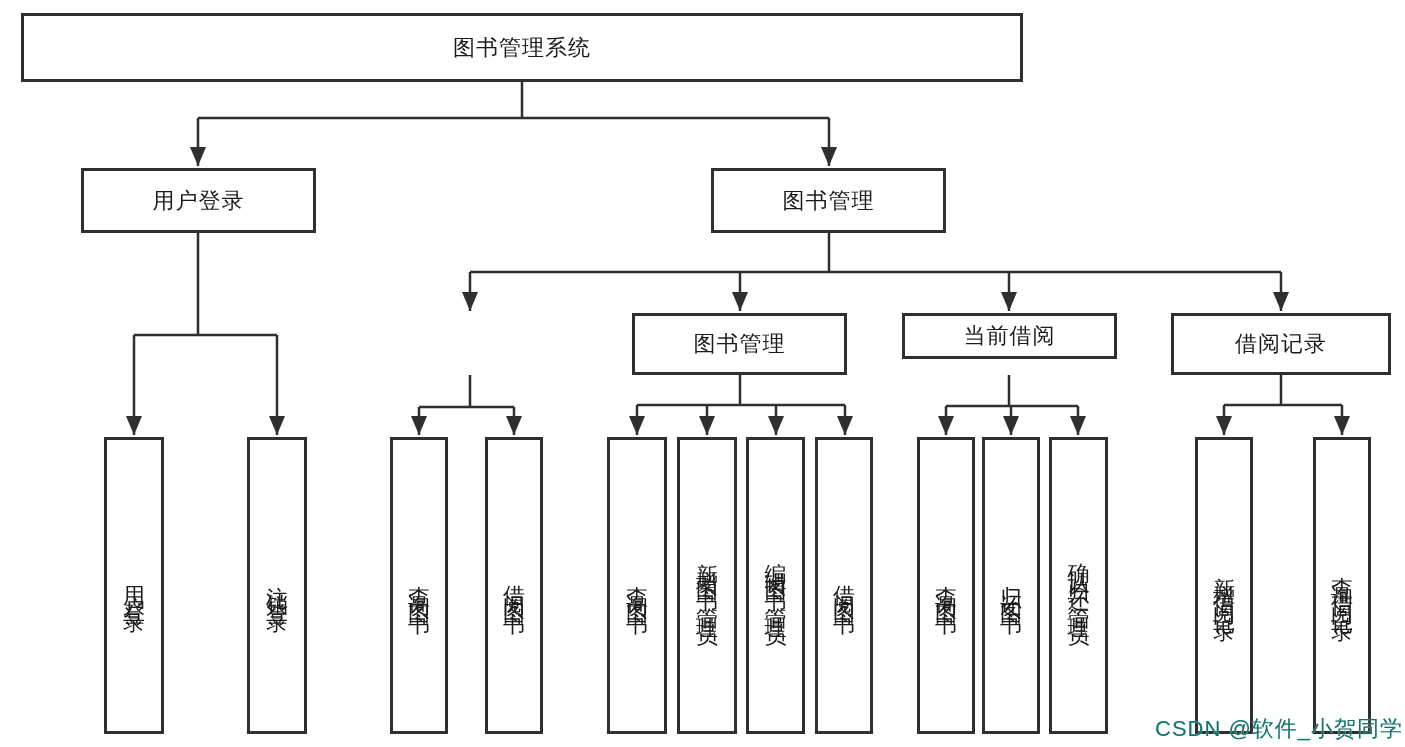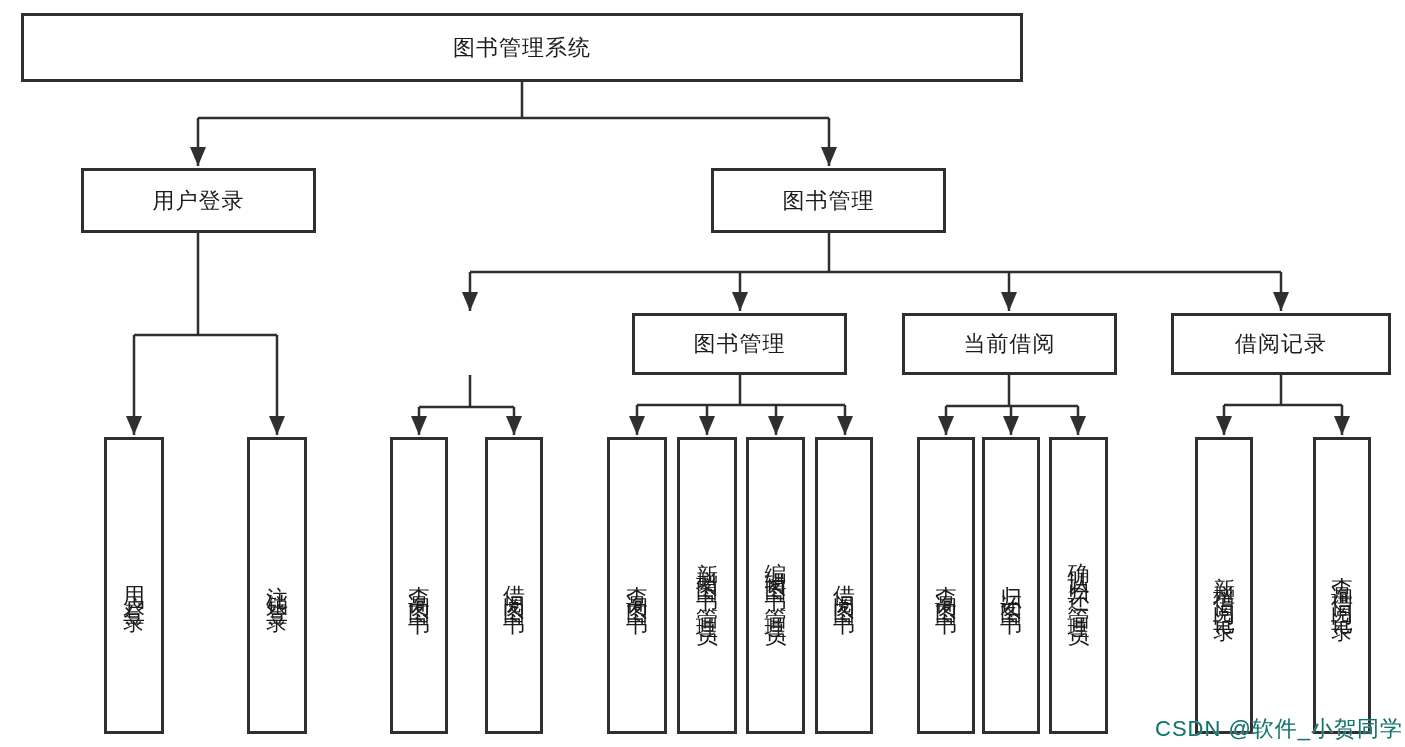--- a/index.html
+++ b/index.html
@@ -78,21 +78,21 @@
   <div class="box" style="left:81px;top:168px;width:235px;height:65px">
     <span>用户登录</span>
   </div>
   <div class="box" style="left:711px;top:168px;width:235px;height:65px">
     <span>图书管理</span>
   </div>
 
   <div class="box" style="left:632px;top:313px;width:215px;height:62px">
     <span>图书管理</span>
   </div>
-  <div class="box" style="left:902px;top:313px;width:215px;height:62px">
+  <div class="box" style="left:902px;top:313px;width:215px;height:46px">
     <span>当前借阅</span>
   </div>
   <div class="box" style="left:1171px;top:313px;width:220px;height:62px">
     <span>借阅记录</span>
   </div>
 
   <div class="box leaf" style="left:104px;top:437px;width:60px;height:297px">
     <span>用户登录</span>
   </div>
   <div class="box leaf" style="left:247px;top:437px;width:60px;height:297px">

